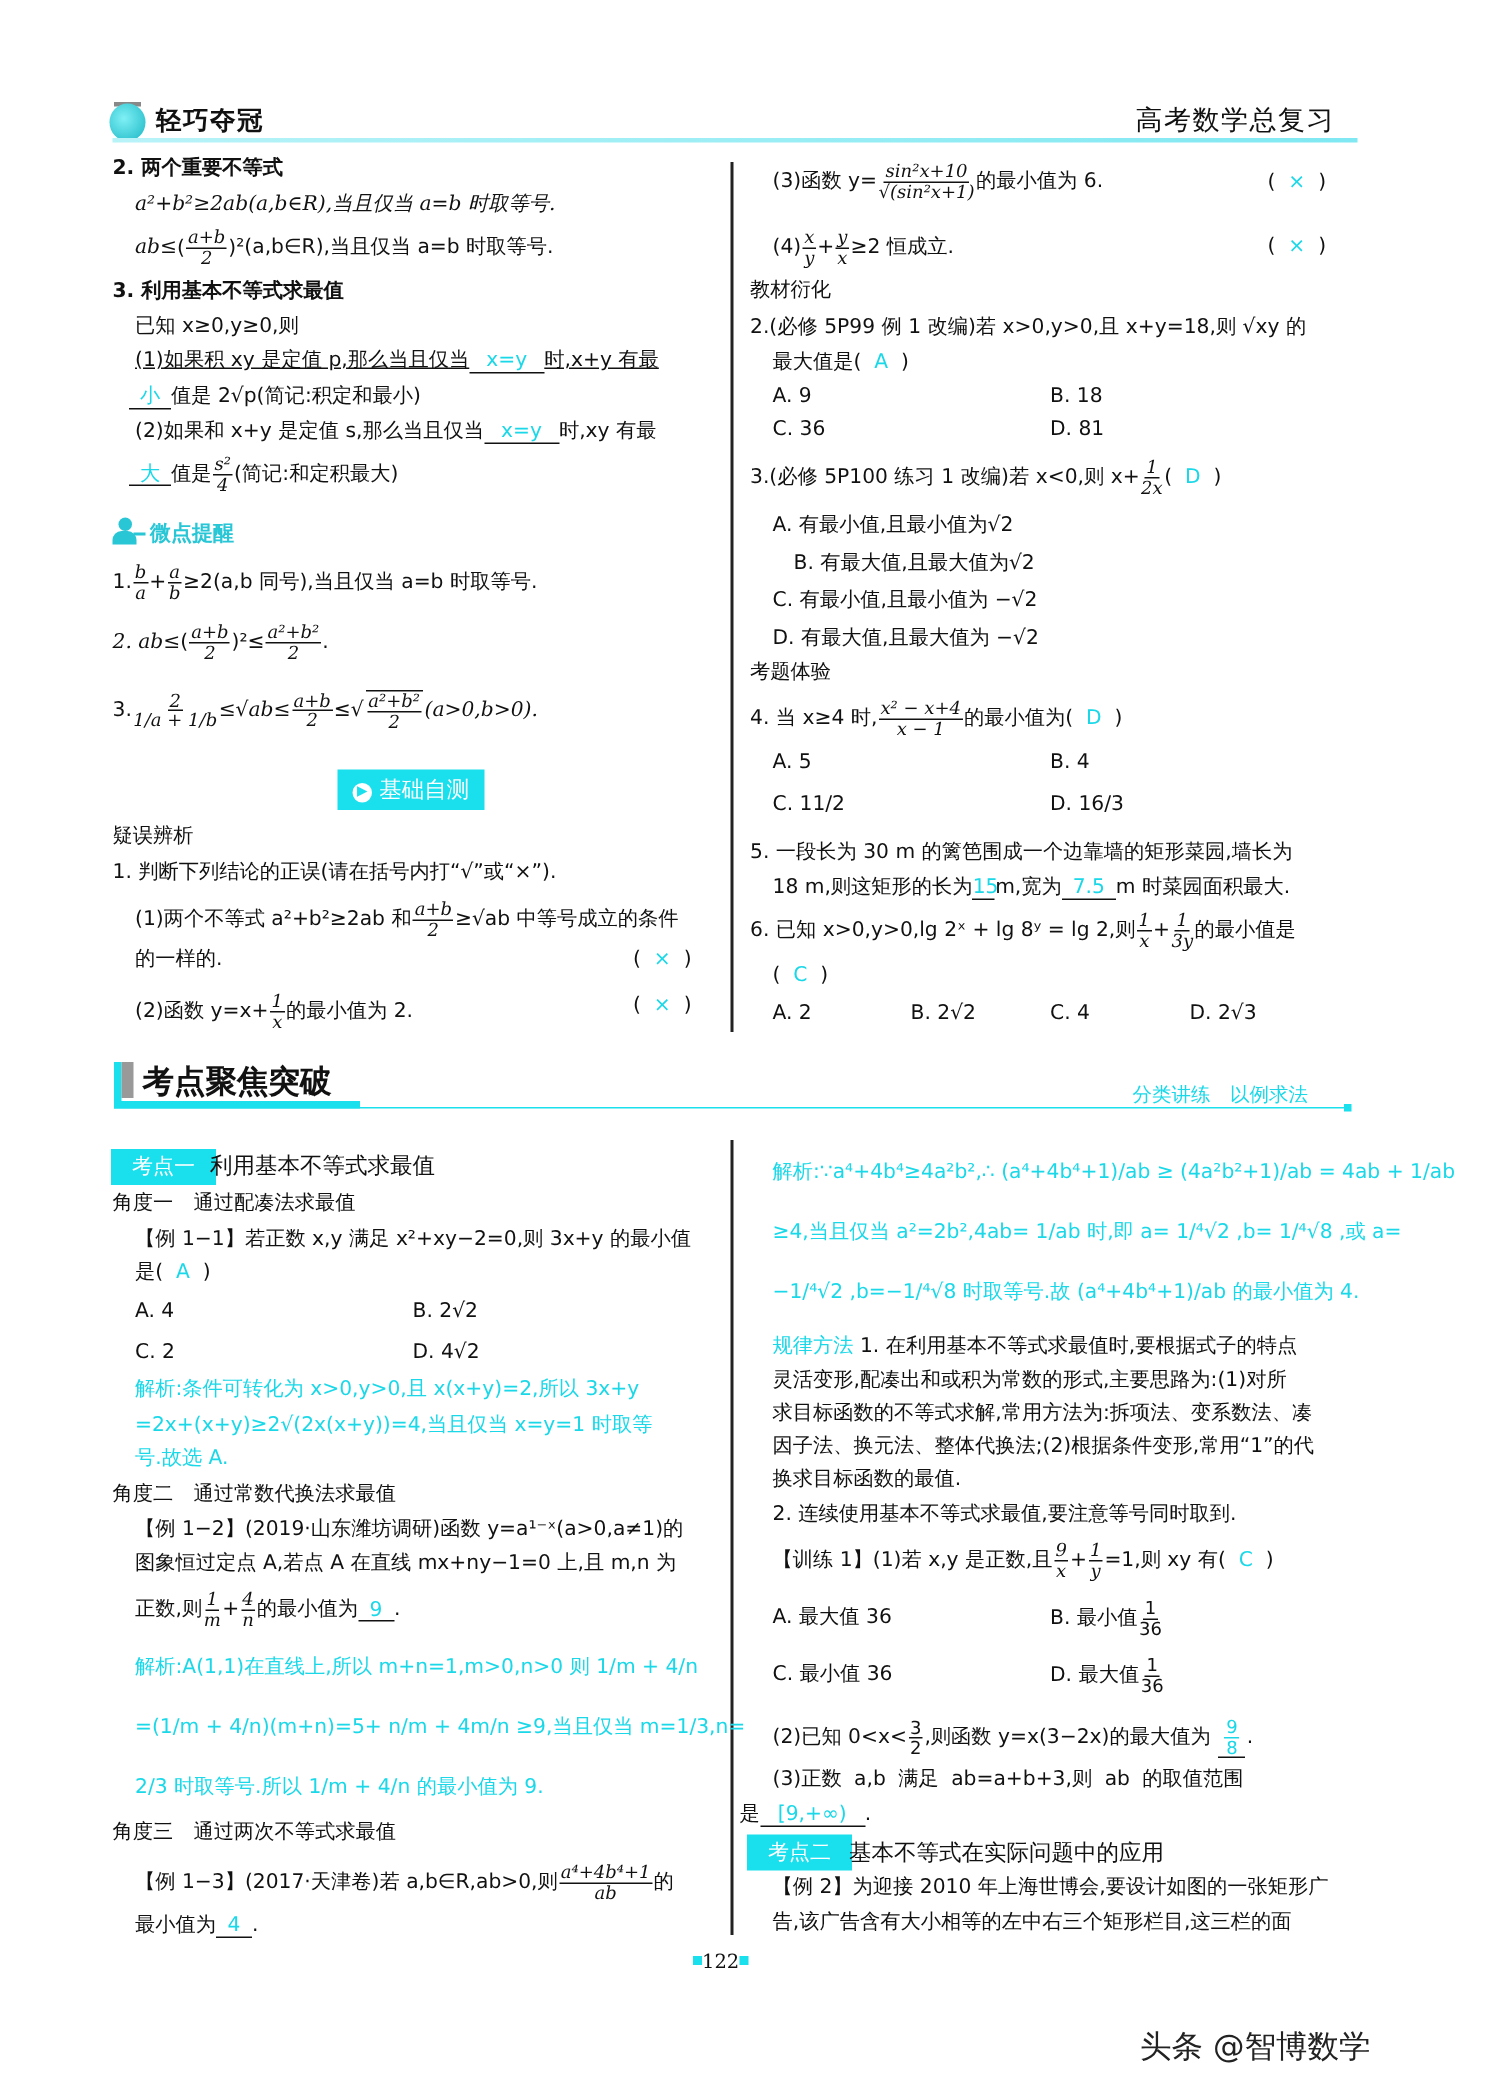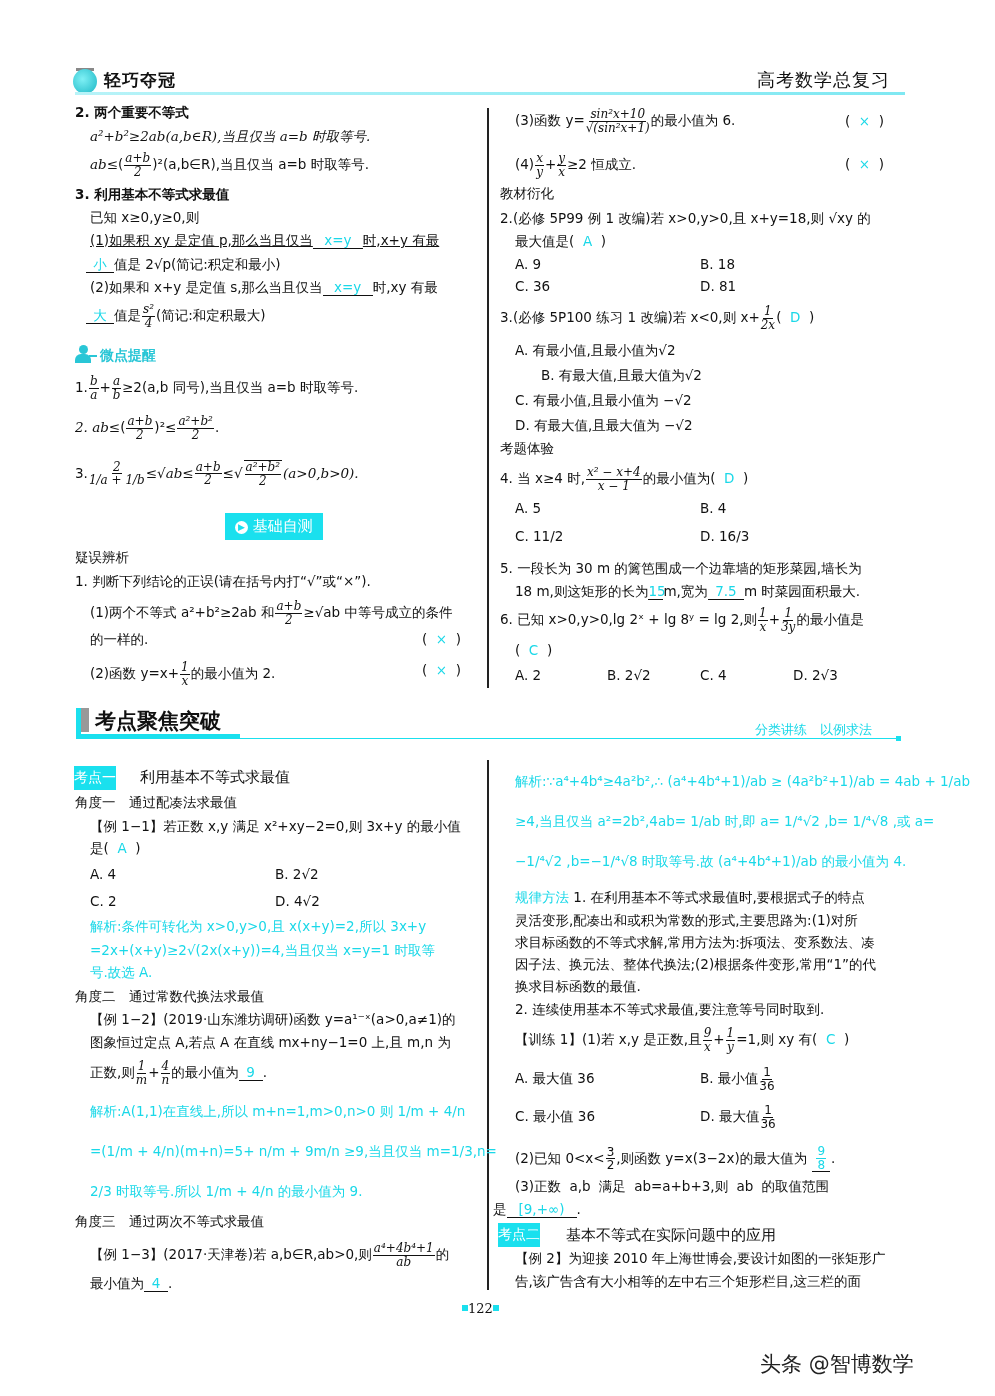--- a/index.html
+++ b/index.html
@@ -10,21 +10,21 @@
   .b{font-weight:bold;}
   .math{font-family:"DejaVu Serif","Liberation Serif",serif;font-style:italic;}
   .frac{display:inline-flex;flex-direction:column;align-items:center;vertical-align:middle;font-size:12px;line-height:1.05;margin:0 1px;}
   .frac>span:first-child{border-bottom:1px solid currentColor;padding:0 1px;}
   .blank{display:inline-block;border-bottom:1px solid #111;text-align:center;color:#1ad8e8;}
   .paren{display:inline-block;}
   .sqrt{border-top:1px solid currentColor;padding:0 1px;}
   .header-rule{left:75px;top:92px;width:830px;height:3px;background:linear-gradient(90deg,#b8f3f8,#7fe8f2);}
   .col-divider{left:487px;width:2px;background:#222;}
   .btn-cyan{background:#1ae0ee;color:#fff;font-size:15px;padding:4px 10px;}
-  .tag{background:#1ae0ee;color:#fff;font-size:14px;padding:3px 0;font-family:Liberation Serif, serif;}
+  .tag{background:#1ae0ee;color:#fff;font-size:14px;padding:3px 14px;font-family:Liberation Serif, serif;}
 </style>
 </head>
 <body>
 
 <div class="abs" style="left:72px;top:60px;width:26px;height:34px;">
   <div style="position:absolute;left:4px;top:0;width:18px;height:8px;border-bottom:3px solid #888;"></div>
   <div style="position:absolute;left:1px;top:9px;width:24px;height:25px;border-radius:50%;background:radial-gradient(circle at 40% 40%,#7ff0f5,#19b6c4);"></div>
 </div>
 <div class="abs b" style="left:104px;top:69px;font-size:17px;letter-spacing:1px;">轻巧夺冠</div>
 <div class="abs" style="left:757px;top:68px;font-size:18px;letter-spacing:1px;">高考数学总复习</div>
@@ -143,21 +143,21 @@
 <div class="abs t" style="left:515px;top:280px;">C. 36</div>
 <div class="abs t" style="left:700px;top:280px;">D. 81</div>
 
 <div class="abs t" style="left:500px;top:305px;">
   <span>3.(必修 5P100 练习 1 改编)若 x&lt;0,则 x+</span><span class="frac math">
       <span>1</span>
       <span>2x</span>
     </span>(&nbsp;&nbsp;<span class="c">D</span>&nbsp;&nbsp;)
 </div>
 <div class="abs t" style="left:515px;top:344px;">A. 有最小值,且最小值为√2</div>
-<div class="abs t" style="left:541px;top:369px;">B. 有最大值,且最大值为√2</div>
+<div class="abs t" style="left:529px;top:369px;">B. 有最大值,且最大值为√2</div>
 <div class="abs t" style="left:515px;top:394px;">C. 有最小值,且最小值为 −√2</div>
 <div class="abs t" style="left:515px;top:419px;">D. 有最大值,且最大值为 −√2</div>
 <div class="abs t" style="left:500px;top:442px;">考题体验</div>
 <div class="abs t" style="left:500px;top:466px;">
   <span>4. 当 x≥4 时,</span><span class="frac math">
       <span>x² − x+4</span>
       <span>x − 1</span>
     </span><span>的最小值为(</span>&nbsp;&nbsp;<span class="c">D</span>&nbsp;&nbsp;)
 </div>
 <div class="abs t" style="left:515px;top:502px;">A. 5</div>
@@ -213,21 +213,21 @@
 <div class="abs t" style="left:90px;top:1060px;">
   <span>正数,则</span><span class="frac math">
       <span>1</span>
       <span>m</span>
     </span>+<span class="frac math">
       <span>4</span>
       <span>n</span>
     </span><span>的最小值为</span><span class="blank" style="width:24px;">9</span>.
 </div>
 <div class="abs t c" style="left:90px;top:1105px;">解析:A(1,1)在直线上,所以 m+n=1,m&gt;0,n&gt;0 则 1/m + 4/n</div>
-<div class="abs t c" style="left:90px;top:1145px;">=(1/m + 4/n)(m+n)=5+ n/m + 9m/n ≥9,当且仅当 m=1/3,n=</div>
+<div class="abs t c" style="left:90px;top:1145px;">=(1/m + 4/n)(m+n)=5+ n/m + 4m/n ≥9,当且仅当 m=1/3,n=</div>
 <div class="abs t c" style="left:90px;top:1185px;">2/3 时取等号.所以 1/m + 4/n 的最小值为 9.</div>
 
 <div class="abs t" style="left:75px;top:1215px;">角度三　通过两次不等式求最值</div>
 <div class="abs t" style="left:90px;top:1242px;">
   <span>【例 1−3】(2017·天津卷)若 a,b∈R,ab&gt;0,则</span><span class="frac math">
       <span>a⁴+4b⁴+1</span>
       <span>ab</span>
     </span><span>的</span>
 </div>
 <div class="abs t" style="left:90px;top:1277px;"><span>最小值为</span><span class="blank" style="width:24px;">4</span>.</div>

